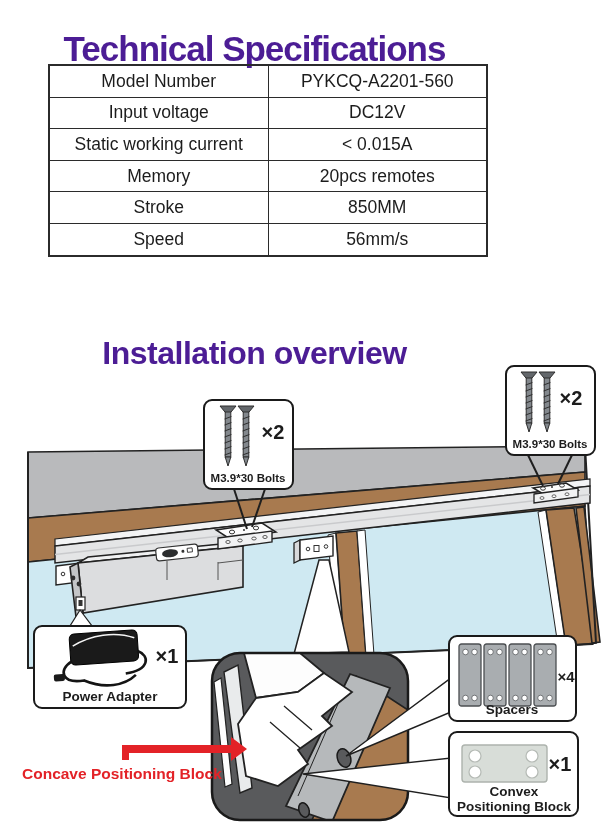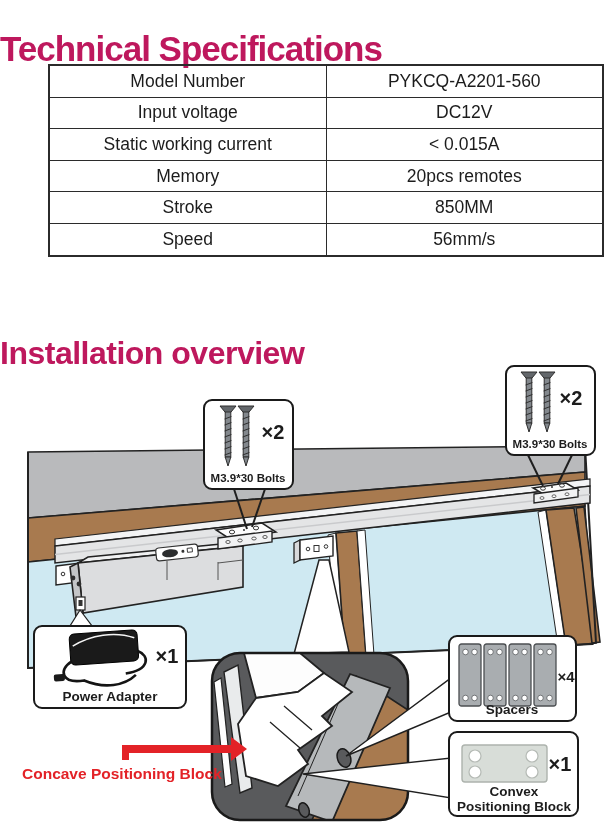--- a/index.html
+++ b/index.html
@@ -2,25 +2,25 @@
 <html><head>
 <meta charset="utf-8">
 <style>
   :root{
     --wall:#b9babc; --wood:#a87a4f; --glass:#cfe9f2; --inset:#595a5c;
     --red:#e32227; --rail:#e4e5e6; --ink:#1a1a1a;
   }
   html,body{margin:0;padding:0;}
   body{width:611px;height:835px;position:relative;background:#fff;
        font-family:"Liberation Sans",sans-serif;overflow:hidden;}
-  .title{position:absolute;left:0;width:509px;
-         font-weight:bold;color:#be185d;}
+  .title{position:absolute;left:0;width:509px;text-align:center;
+         font-weight:bold;color:#4c1d95;}
   #title-specs{top:6px;font-size:35px;letter-spacing:-1px;}
   #title-install{top:308px;font-size:32px;letter-spacing:-0.5px;}
-  table.spec{position:absolute;top:64px;left:48px;width:556px;
+  table.spec{position:absolute;top:64px;left:48px;width:440px;
              border-collapse:collapse;table-layout:fixed;
              border:2px solid #2b2b2b;}
   table.spec td{border:1.6px solid #2b2b2b;height:30.6px;text-align:center;
                 vertical-align:middle;font-size:17.5px;color:#1c1c1c;padding:0;}
   svg#diagram{position:absolute;top:360px;left:0;}
   .wood{fill:var(--wood);stroke:#222;stroke-width:1.6;}
   .cbox{fill:#ffffff;stroke:#1a1a1a;stroke-width:2;}
   .lead{stroke:#1f1f1f;stroke-width:2;fill:none;}
   .qty{font:bold 20px "Liberation Sans",sans-serif;fill:#1c1c1c;}
   .qty-sm{font:bold 15px "Liberation Sans",sans-serif;fill:#1c1c1c;}

